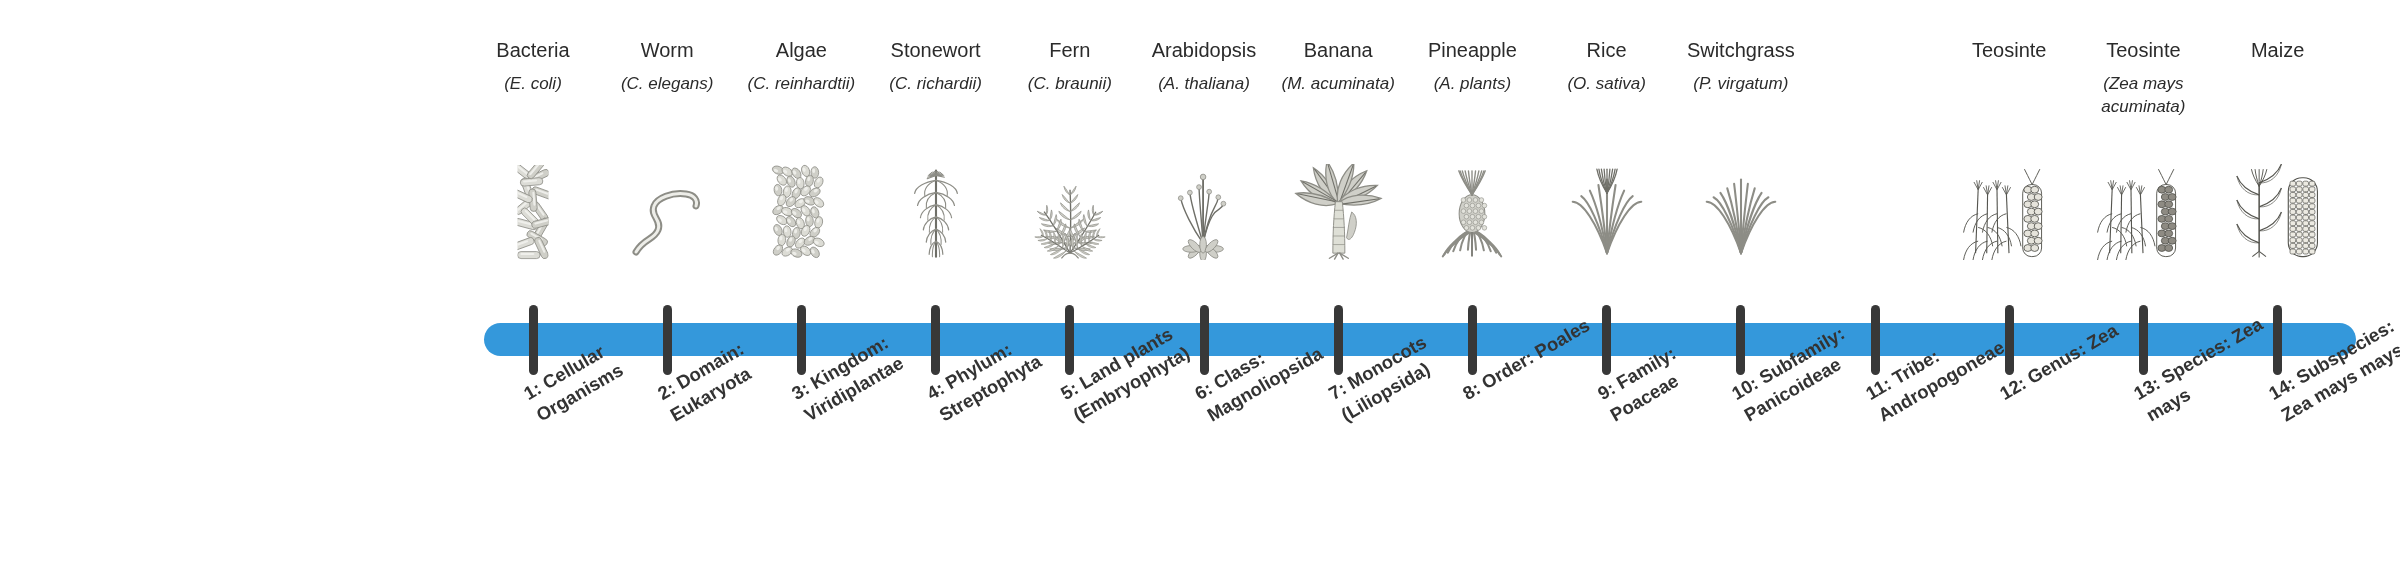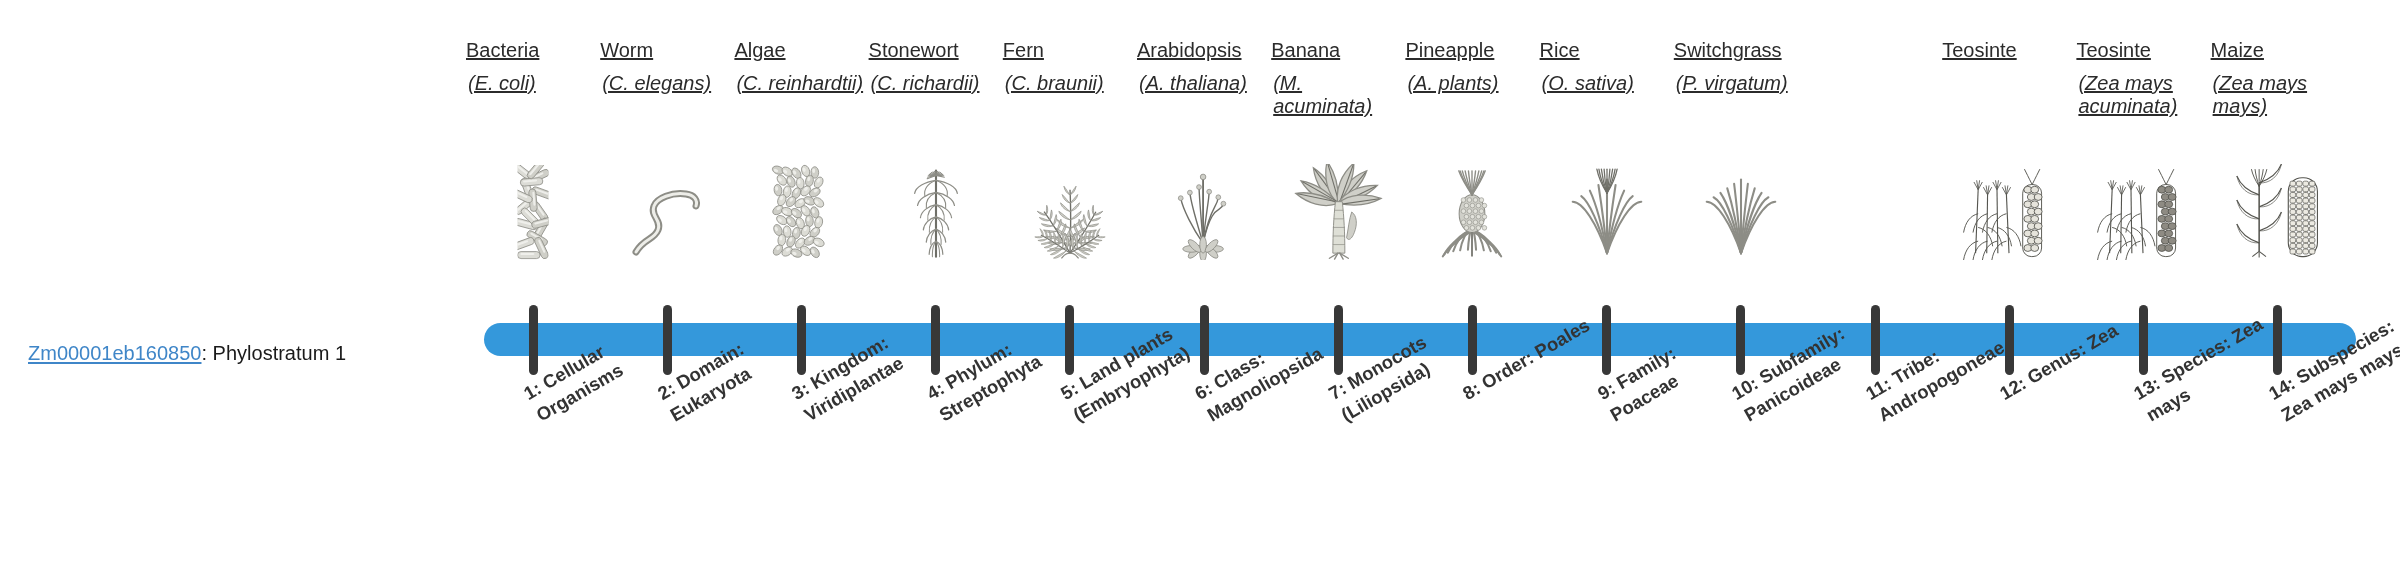--- a/index.html
+++ b/index.html
@@ -44,33 +44,33 @@
     top: 0;
     width: 1872px;
     height: 580px;
   }
 
   .col {
     position: absolute;
     top: 0;
     width: 134px;
     height: 310px;
-    text-decoration: underline;
+    text-align: center;
   }
 
   .col-common {
     font-size: 20px;
     line-height: 24px;
     color: #2b2b2b;
     margin-top: 38px;
     white-space: nowrap;
     overflow: visible;
   }
   .col-sci {
-    font-size: 20px;
+    font-size: 17px;
     line-height: 23px;
     font-style: italic;
     color: #2b2b2b;
     margin-top: 10px;
     padding: 0 2px;
   }
 
   .col-art {
     position: absolute;
     left: 0;
@@ -132,23 +132,20 @@
     transform-origin: left top;
     text-align: left;
     white-space: normal;
   }
 </style>
 </head>
 <body>
 
 <div id="figure">
 
-  <div class="gene-label">
-    <span class="gene-id">Zm00001eb160850</span><span class="gene-rest">: </span><span class="gene-rest">Phylostratum 1</span>
-  </div>
 
   <div class="columns" id="columns">
       <div class="col" style="left: -18px;">
         <div class="col-common">Bacteria</div>
         <div class="col-sci">(E. coli)</div>
         <div class="col-art">
           <svg width="66" height="95" viewBox="0 0 44 135">
     <defs>
               <clipPath id="bc">
                 <rect x="0" y="0" width="44" height="135"></rect>
@@ -979,21 +976,20 @@
             <ellipse cx="78" cy="89.5" rx="4.6" ry="4" fill="#8e8b83" stroke="#55554f" stroke-width="1"></ellipse>
             <ellipse cx="86" cy="89.5" rx="4.6" ry="4" fill="#8e8b83" stroke="#55554f" stroke-width="1"></ellipse>
             <ellipse cx="74" cy="98" rx="4.6" ry="4" fill="#8e8b83" stroke="#55554f" stroke-width="1"></ellipse>
             <ellipse cx="82" cy="98" rx="4.6" ry="4" fill="#8e8b83" stroke="#55554f" stroke-width="1"></ellipse>
     <path d="M79 24 C 75 16, 72 10, 70 6 M79 24 C 83 16, 86 10, 88 6" fill="none" stroke="#55554f" stroke-width="1.1"></path>
   </svg>
         </div>
       </div>
       <div class="col" style="left: 1726.6px;">
         <div class="col-common">Maize</div>
-        <div class="col-sci">(Zea mays mays)</div>
         <div class="col-art">
           <svg width="110" height="96" viewBox="0 0 104 112">
     <line x1="30" y1="24" x2="30" y2="102" stroke="#55554f" stroke-width="1.8"></line>
     <path d="M30 92 C 18 88, 8 80, 4 70" fill="none" stroke="#55554f" stroke-width="1.3"></path>
            <path d="M30 92 C 17 93, 7 84, 4 70" fill="none" stroke="#55554f" stroke-width=".8"></path>
             <path d="M30 78 C 42 74, 52 66, 56 56" fill="none" stroke="#55554f" stroke-width="1.3"></path>
            <path d="M30 78 C 43 79, 53 70, 56 56" fill="none" stroke="#55554f" stroke-width=".8"></path>
             <path d="M30 64 C 18 60, 8 52, 4 42" fill="none" stroke="#55554f" stroke-width="1.3"></path>
            <path d="M30 64 C 17 65, 7 56, 4 42" fill="none" stroke="#55554f" stroke-width=".8"></path>
             <path d="M30 50 C 42 46, 52 38, 56 28" fill="none" stroke="#55554f" stroke-width="1.3"></path>

